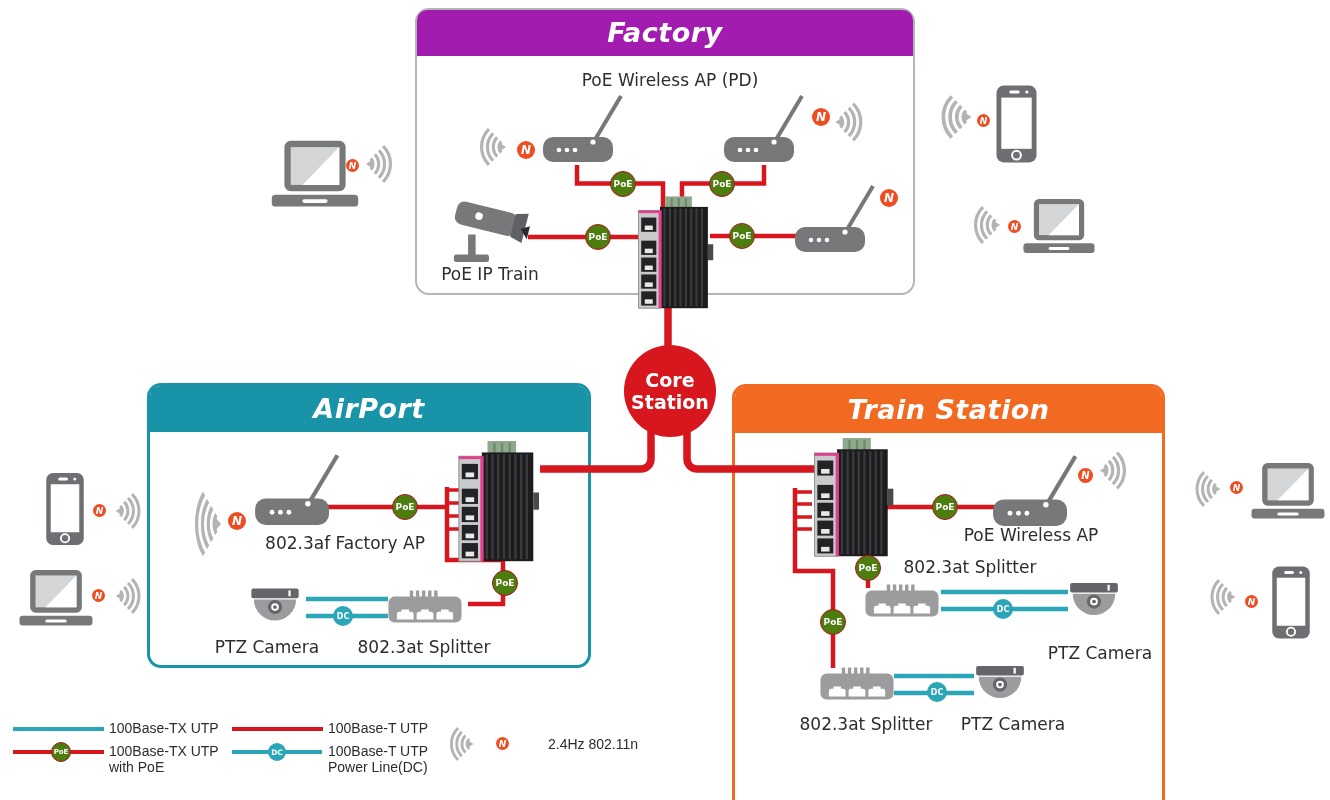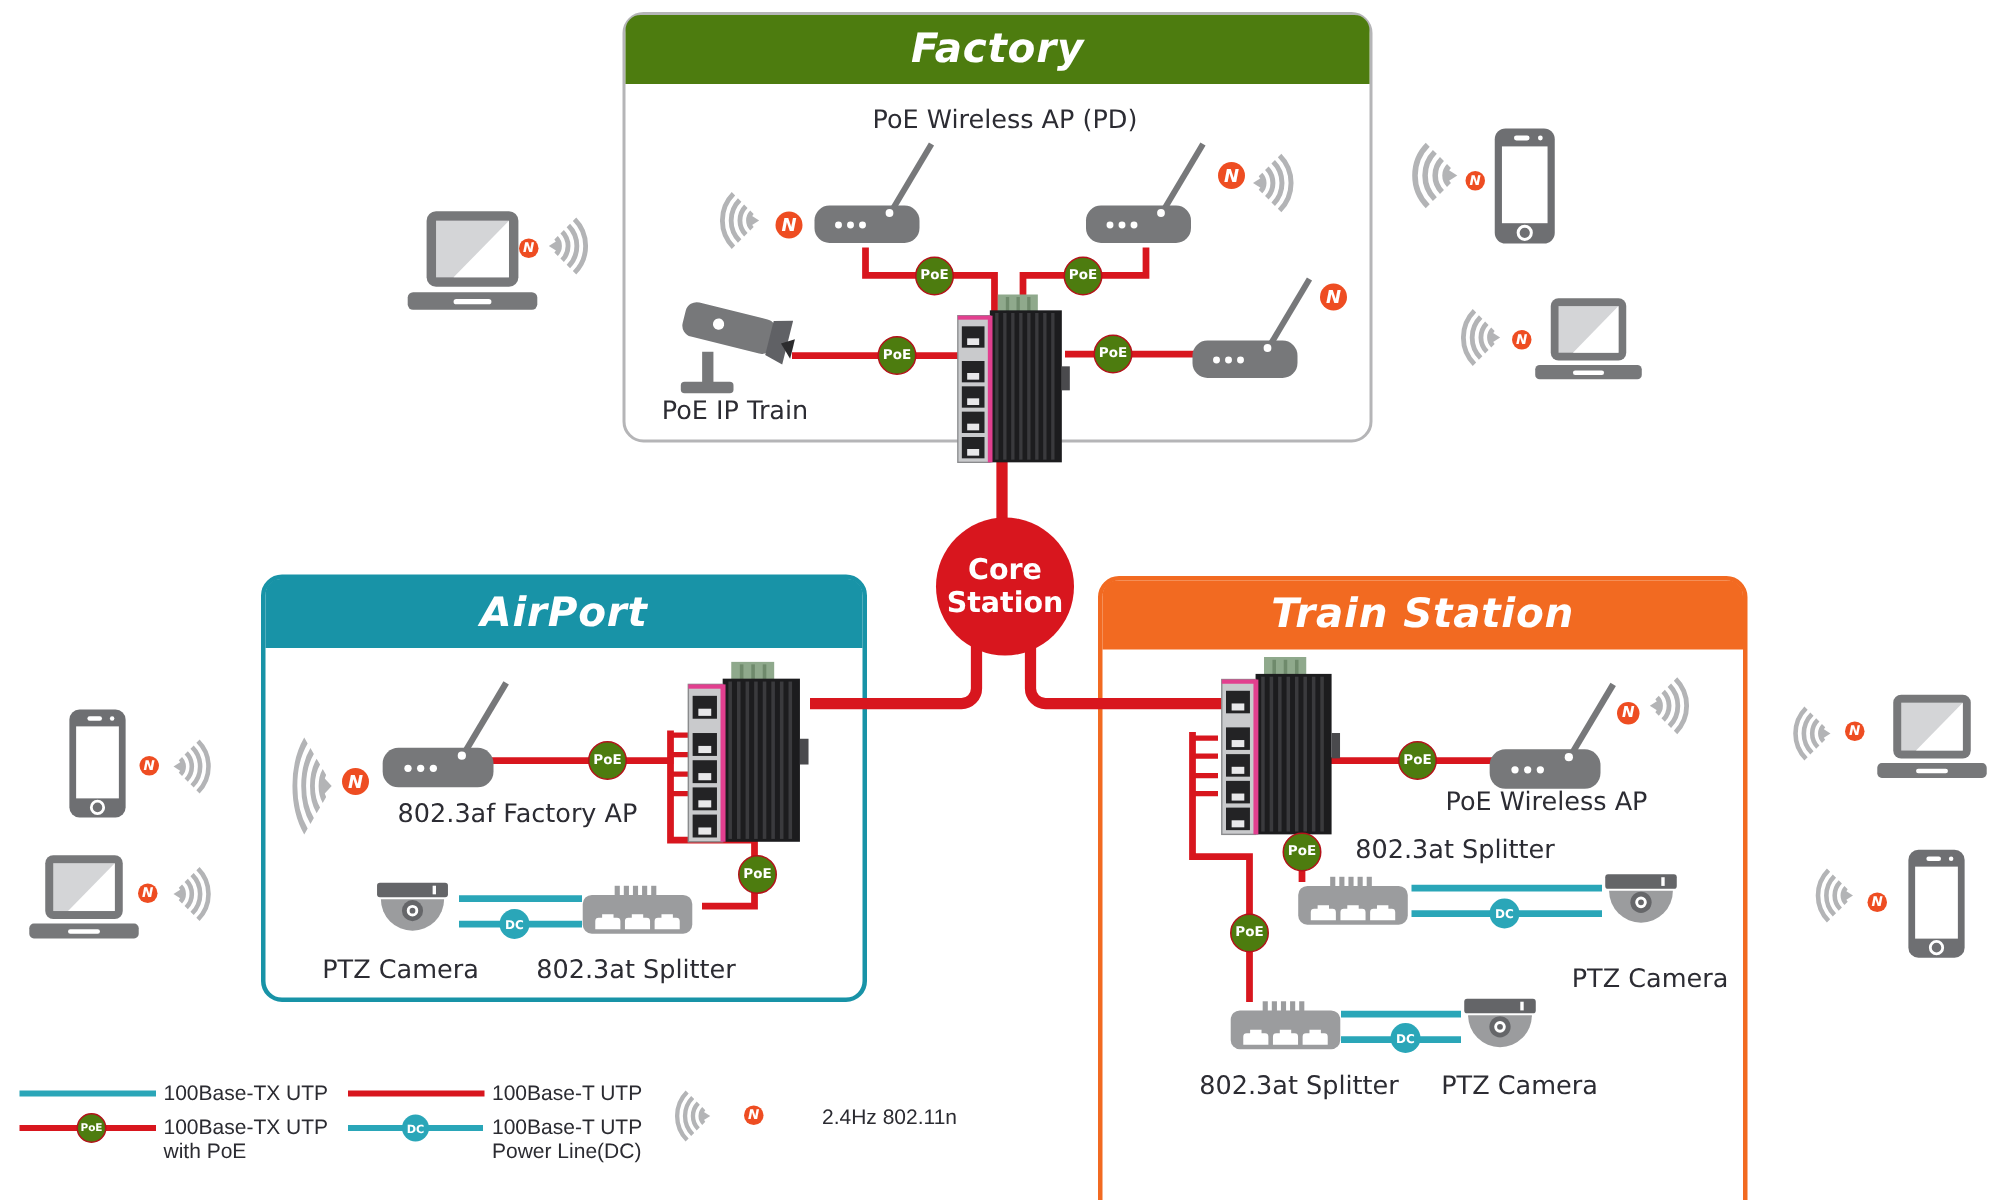--- a/index.html
+++ b/index.html
@@ -3,22 +3,22 @@
 <meta charset="utf-8">
 <style>
   html,body{margin:0;padding:0;background:#fff;}
   .stage{position:relative;width:1330px;height:800px;background:#fff;overflow:hidden;
          font-family:"DejaVu Sans",sans-serif;}
   
   .zone{position:absolute;background:#fff;border-radius:14px;z-index:1;box-sizing:border-box;}
   .zone-header{height:46px;border-radius:10px 10px 0 0;color:#fff;
     font:italic bold 27px "DejaVu Sans",sans-serif;line-height:46px;text-align:center;letter-spacing:.5px;}
   .zone-factory{left:415px;top:8px;width:500px;height:287px;border:2px solid #b5b5b7;}
-  .zone-factory .zone-header{background:#4d7c0f;}
-  .zone-airport{left:174px;top:383px;width:404px;height:285px;border:3px solid #1893a7;}
+  .zone-factory .zone-header{background:#a21caf;}
+  .zone-airport{left:147px;top:383px;width:444px;height:285px;border:3px solid #1893a7;}
   .zone-airport .zone-header{background:#1893a7;}
   .zone-train{left:732px;top:384px;width:433px;height:460px;border:3px solid #f26a21;}
   .zone-train .zone-header{background:#f26a21;}
   
   .lines{position:absolute;left:0;top:0;z-index:2;pointer-events:none;}
   
   .icon{position:absolute;z-index:3;}
   .flip{transform:scaleX(-1);}
   
   .core{position:absolute;left:624px;top:345px;width:92px;height:92px;border-radius:50%;

